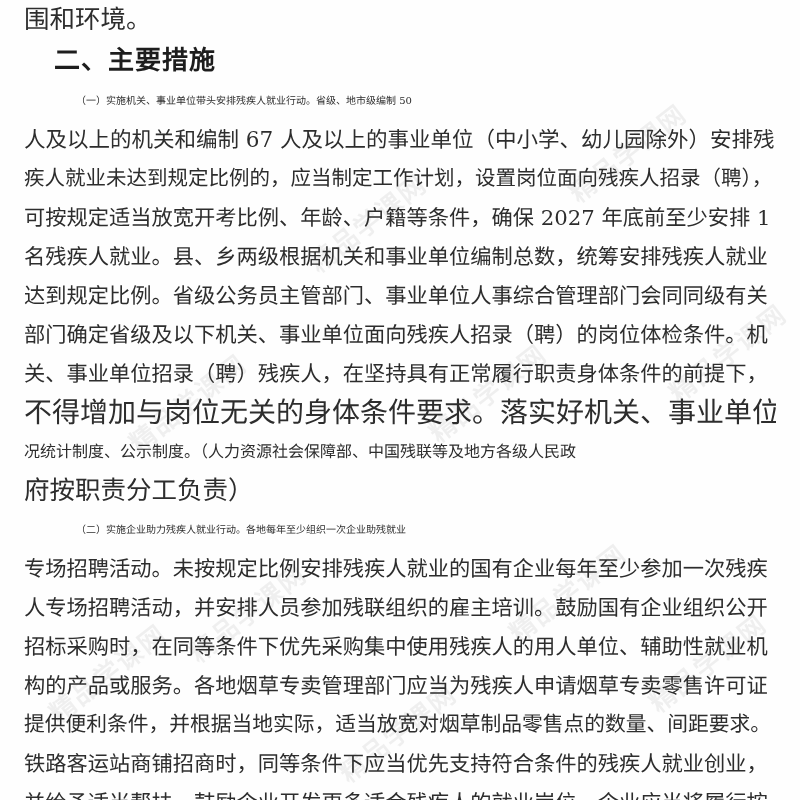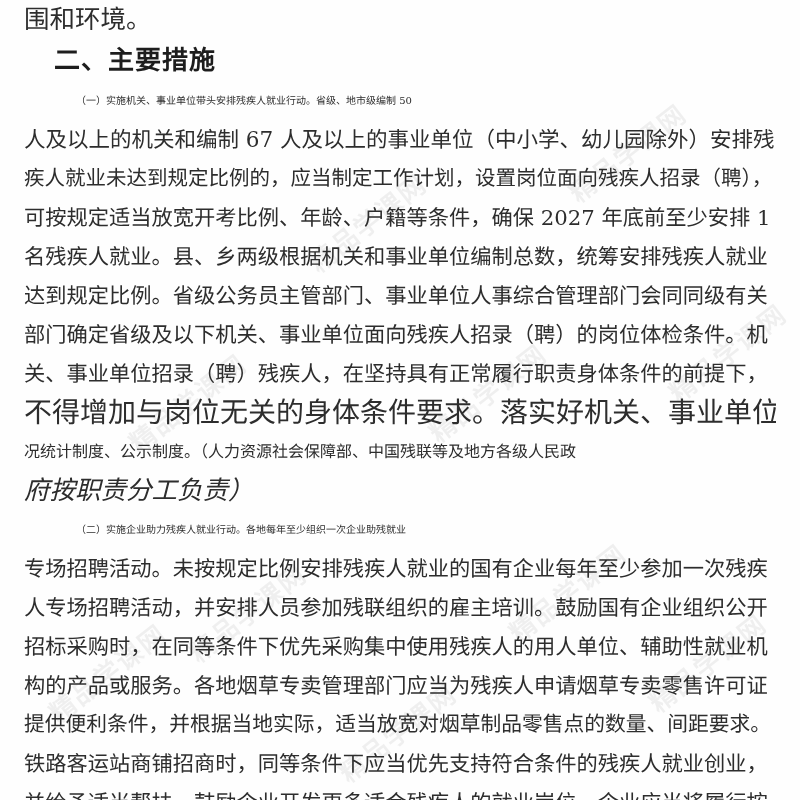--- a/index.html
+++ b/index.html
@@ -110,21 +110,21 @@
     <div class="line indent" style="font-size: 10px;">（一）实施机关、事业单位带头安排残疾人就业行动。省级、地市级编制 50</div>
     <div class="line" style="font-size: 21.5px;">人及以上的机关和编制 67 人及以上的事业单位（中小学、幼儿园除外）安排残</div>
     <div class="line" style="font-size: 20.5px;">疾人就业未达到规定比例的，应当制定工作计划，设置岗位面向残疾人招录（聘），</div>
     <div class="line" style="font-size: 21.25px;">可按规定适当放宽开考比例、年龄、户籍等条件，确保 2027 年底前至少安排 1</div>
     <div class="line" style="font-size: 21.25px;">名残疾人就业。县、乡两级根据机关和事业单位编制总数，统筹安排残疾人就业</div>
     <div class="line" style="font-size: 21.25px;">达到规定比例。省级公务员主管部门、事业单位人事综合管理部门会同同级有关</div>
     <div class="line" style="font-size: 21.25px;">部门确定省级及以下机关、事业单位面向残疾人招录（聘）的岗位体检条件。机</div>
     <div class="line" style="font-size: 21.25px;">关、事业单位招录（聘）残疾人，在坚持具有正常履行职责身体条件的前提下，</div>
     <div class="line" style="font-size: 28px;">不得增加与岗位无关的身体条件要求。落实好机关、事业单位安排残疾人就业情</div>
     <div class="line" style="font-size: 16px;">况统计制度、公示制度。（人力资源社会保障部、中国残联等及地方各级人民政</div>
-    <div class="line" style="font-size: 25.5px; font-style: italic;">府按职责分工负责）</div>
+    <div class="line" style="font-size: 25.5px;">府按职责分工负责）</div>
 
     <div class="line indent" style="font-size: 10px;">（二）实施企业助力残疾人就业行动。各地每年至少组织一次企业助残就业</div>
     <div class="line" style="font-size: 21.25px;">专场招聘活动。未按规定比例安排残疾人就业的国有企业每年至少参加一次残疾</div>
     <div class="line" style="font-size: 21.25px;">人专场招聘活动，并安排人员参加残联组织的雇主培训。鼓励国有企业组织公开</div>
     <div class="line" style="font-size: 21.25px;">招标采购时，在同等条件下优先采购集中使用残疾人的用人单位、辅助性就业机</div>
     <div class="line" style="font-size: 21.25px;">构的产品或服务。各地烟草专卖管理部门应当为残疾人申请烟草专卖零售许可证</div>
     <div class="line" style="font-size: 20.75px;">提供便利条件，并根据当地实际，适当放宽对烟草制品零售点的数量、间距要求。</div>
     <div class="line" style="font-size: 21.25px;">铁路客运站商铺招商时，同等条件下应当优先支持符合条件的残疾人就业创业，</div>
     <div class="line" style="font-size: 21.25px;">并给予适当帮扶。鼓励企业开发更多适合残疾人的就业岗位。企业应当将履行按</div>
 

